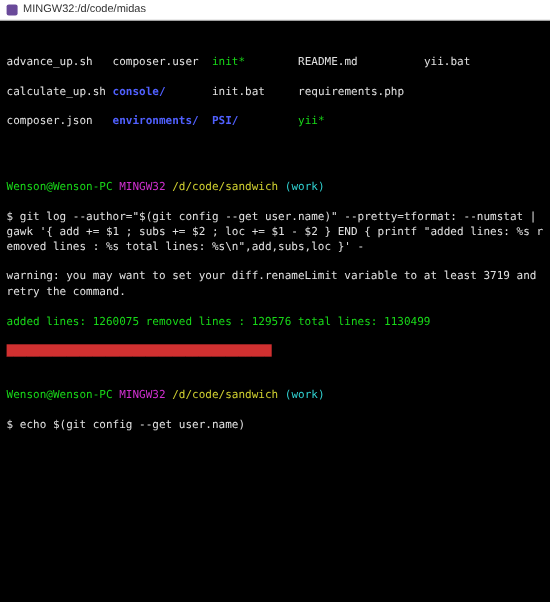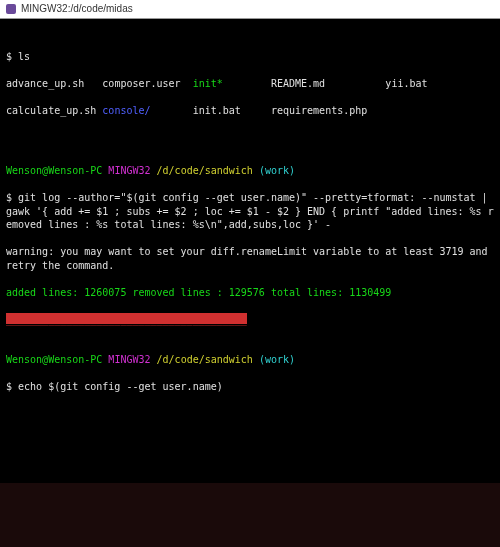--- a/index.html
+++ b/index.html
@@ -1,42 +1,42 @@
 <!DOCTYPE html>
 <html><head>
 <meta charset="utf-8">
 <style>
   html,body{margin:0;padding:0;background:#1a0a0a;}
-  .win{width:500px;height:483px;background:#000;overflow:hidden;font-family:Consolas,monospace;font-size:10px;line-height:1.35;position:relative;}
+  .win{width:500px;height:547px;background:#000;overflow:hidden;font-family:Consolas,monospace;font-size:10px;line-height:1.35;position:relative;}
   .titlebar{background:#fff;height:18px;display:flex;align-items:center;padding:0 6px;border-bottom:1px solid #999;}
   .titlebar .ico{width:10px;height:10px;background:#6a4a9a;border-radius:2px;margin-right:5px;}
   .titlebar .txt{color:#333;font-size:10px;font-family:"Segoe UI",sans-serif;}
   .term{padding:4px 6px;color:#c0c0c0;white-space:pre-wrap;word-break:break-all;}
   .green{color:#18d818;}
   .magenta{color:#d030d0;}
   .yellow{color:#d0d030;text-align:center;}
   .cyan{color:#30d0d0;}
-  .blue{color:#5060ff;}
+  .blue{color:#5060ff;font-weight:bold;}
   .white{color:#e0e0e0;}
   .redbar{background:#d03030;color:#d03030;display:inline-block;height:11px;font-style:italic;}
   .block{margin:0;padding:0;}
 </style>
 </head>
 <body>
 
 <div class="win">
   <div class="titlebar">
     <span class="ico"></span>
     <span class="txt">MINGW32:/d/code/midas</span>
   </div>
   <div class="term">
 
-<div class="block"><span class="white">$ ls</span></div>
 <div class="block"><span class="white">advance_up.sh</span>   <span class="white">composer.user</span>  <span class="green">init*</span>        <span class="white">README.md</span>          <span class="white">yii.bat</span></div>
 <div class="block"><span class="white">calculate_up.sh</span> <span class="blue">console/</span>       <span class="white">init.bat</span>     <span class="white">requirements.php</span></div>
+<div class="block"><span class="white">composer.json</span>   <span class="blue">environments/</span>  <span class="blue">PSI/</span>         <span class="green">yii*</span></div>
 <div class="block" style="height:6px"></div>
 
 <div class="block"><span class="green">Wenson@Wenson-PC</span> <span class="magenta">MINGW32</span> <span class="yellow">/d/code/sandwich</span> <span class="cyan">(work)</span></div>
 <div class="block"><span class="white">$ git log --author="$(git config --get user.name)" --pretty=tformat: --numstat | gawk '{ add += $1 ; subs += $2 ; loc += $1 - $2 } END { printf "added lines: %s removed lines : %s total lines: %s\n",add,subs,loc }' -</span></div>
 <div class="block"><span class="white">warning: you may want to set your diff.renameLimit variable to at least 3719 and retry the command.</span></div>
 <div class="block"><span class="green">added lines: 1260075 removed lines : 129576 total lines: 1130499</span></div>
 <div class="block"><span class="redbar">________________________________________</span></div>
 
 <div class="block"><span class="green">Wenson@Wenson-PC</span> <span class="magenta">MINGW32</span> <span class="yellow">/d/code/sandwich</span> <span class="cyan">(work)</span></div>
 <div class="block"><span class="white">$ echo $(git config --get user.name)</span></div>

